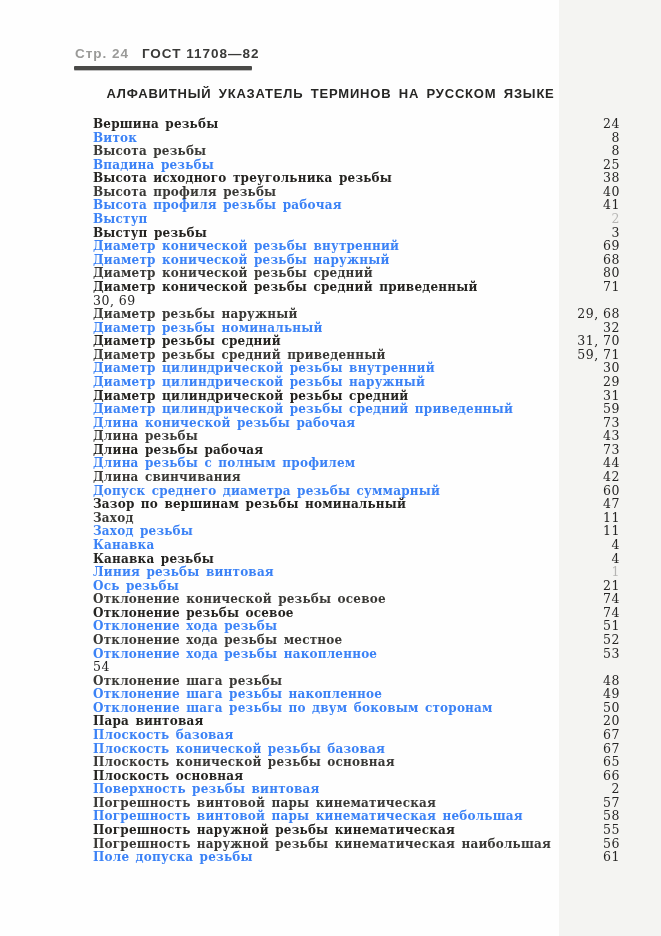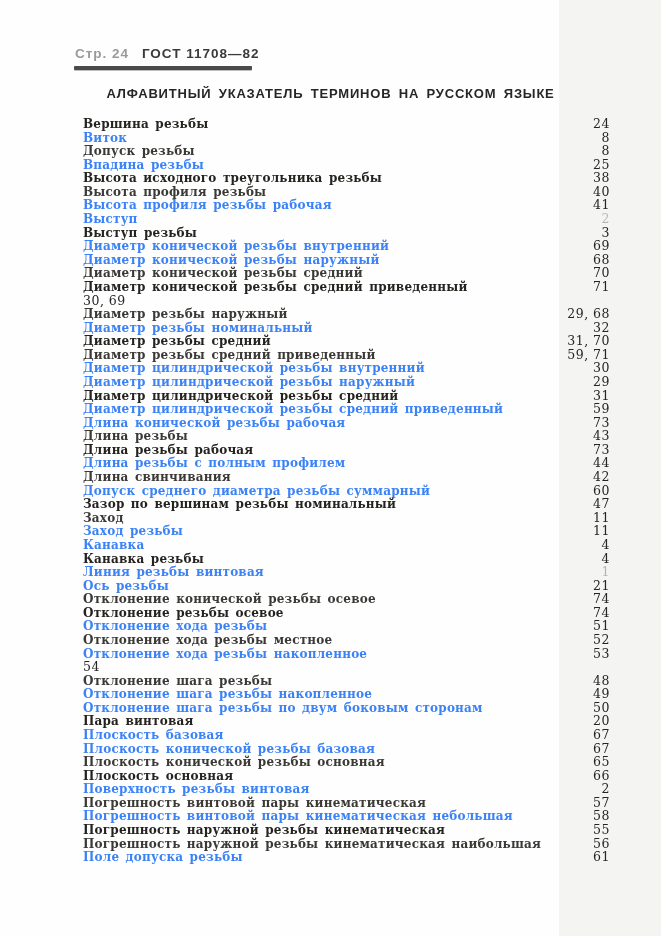--- a/index.html
+++ b/index.html
@@ -53,21 +53,21 @@
     text-align: center;
     font-family: "Liberation Sans", sans-serif;
     font-weight: 700;
     font-size: 13px;
     letter-spacing: 0.8px;
     word-spacing: 3px;
     color: #262624;
   }
   .index-list {
     position: absolute;
-    left: 83px;
+    left: 93px;
     top: 117px;
     width: 527px;
   }
   .row {
     display: flex;
     justify-content: space-between;
     align-items: baseline;
     height: 13.58px;
     line-height: 13.58px;
   }
@@ -109,21 +109,21 @@
   <div class="index-list">
       <div class="row">
         <span class="term">Вершина резьбы</span>
         <span class="num">24</span>
       </div>
       <div class="row">
         <span class="term">Виток</span>
         <span class="num">8</span>
       </div>
       <div class="row">
-        <span class="term">Допуск резьбы</span>
+        <span class="term">Высота резьбы</span>
         <span class="num">8</span>
       </div>
       <div class="row">
         <span class="term">Впадина резьбы</span>
         <span class="num">25</span>
       </div>
       <div class="row">
         <span class="term">Высота исходного треугольника резьбы</span>
         <span class="num">38</span>
       </div>
@@ -146,21 +146,21 @@
       <div class="row">
         <span class="term">Диаметр конической резьбы внутренний</span>
         <span class="num">69</span>
       </div>
       <div class="row">
         <span class="term">Диаметр конической резьбы наружный</span>
         <span class="num">68</span>
       </div>
       <div class="row">
         <span class="term">Диаметр конической резьбы средний</span>
-        <span class="num">70</span>
+        <span class="num">80</span>
       </div>
       <div class="row">
         <span class="term">Диаметр конической резьбы средний приведенный</span>
         <span class="num">71</span>
       </div>
       <div class="row">
         <span class="num">30, 69</span>
       </div>
       <div class="row">
         <span class="term">Диаметр резьбы наружный</span>

